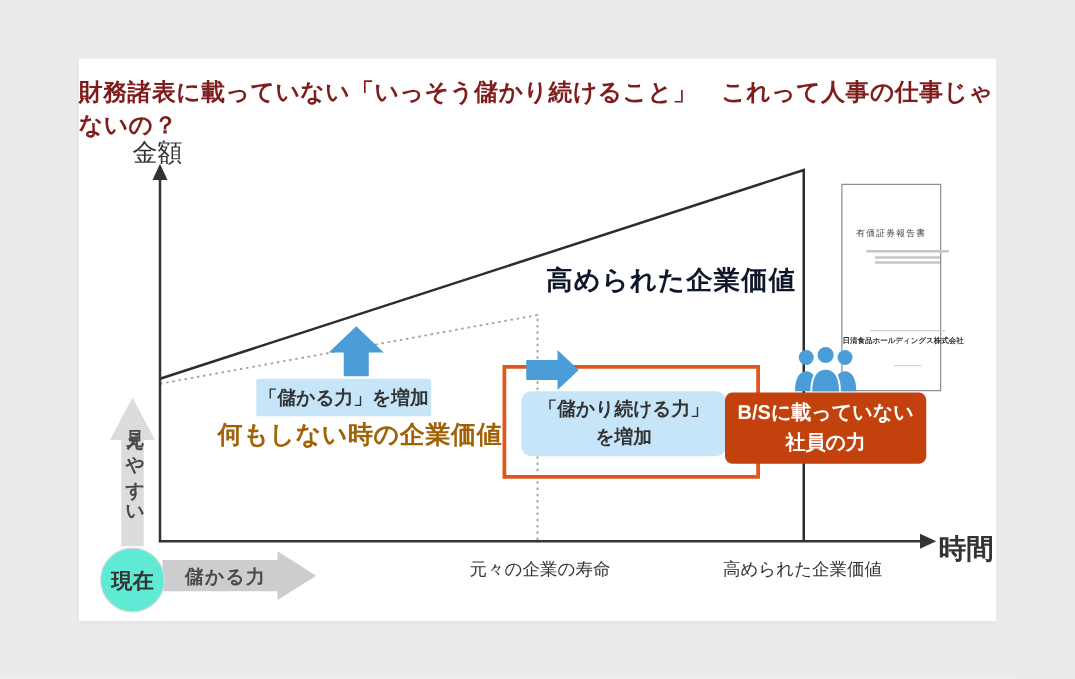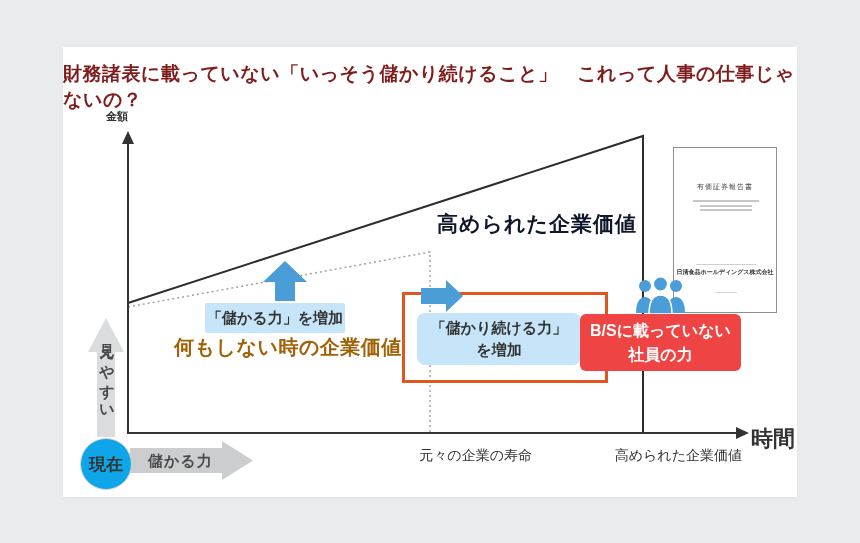--- a/index.html
+++ b/index.html
@@ -26,21 +26,21 @@
     text-align:left;
     font-size:19px; font-weight:bold; color:#7f1d1d;
     letter-spacing:0.5px;
     z-index:4;
   }
 
   svg.layer { left:0; top:0; width:860px; height:543px; }
   #base-svg { z-index:1; }
   #overlay-svg { z-index:5; }
 
-  .y-axis-label { left:106px; top:109px; font-size:11px; font-weight:bold; z-index:4; }
+  .y-axis-label { left:106px; top:109px; font-size:20px; font-weight:normal; z-index:4; }
   .x-axis-label { left:751px; top:424px; font-size:22px; font-weight:bold; z-index:4; }
 
   .enhanced-value {
     left:437px; top:210px;
     font-size:21px; font-weight:bold; color:#0f172a;
     letter-spacing:1px;
     z-index:4;
   }
   .no-action-value {
     left:174px; top:334px;
@@ -69,58 +69,58 @@
     flex-direction:column;
   }
   .orange-frame {
     left:402px; top:292px; width:206px; height:91px;
     border:3px solid #e0561e;
     z-index:3;
     background:transparent;
   }
   .bs-box {
     left:580px; top:314px; width:161px; height:57px;
-    background:#ef4444;
+    background:#c2410c;
     border-radius:6px;
     color:#fff;
     font-size:16px; font-weight:bold; line-height:24px;
     display:flex; flex-direction:column; align-items:center; justify-content:center;
     text-align:center;
     z-index:6;
   }
 
-  .tick-label { top:447px; width:200px; text-align:right; font-size:14px; color:#333; z-index:4; }
+  .tick-label { top:447px; width:200px; text-align:center; font-size:14px; color:#333; z-index:4; }
   .tick-original { left:332px; }
   .tick-extended { left:542px; }
 
   .easy-see {
     left:97px; top:331px; height:102px;
     writing-mode:vertical-rl;
     font-size:15px; font-weight:bold; color:#4a4a4a;
     letter-spacing:3px;
     z-index:2;
   }
   .hard-see {
     left:148px; top:452px;
     font-size:15px; font-weight:bold; color:#4a4a4a;
     letter-spacing:1px;
     z-index:2;
   }
   .now-circle {
     left:80px; top:438px; width:52px; height:52px;
-    background:#0ea5e9;
+    background:#5eead4;
     border:1px solid #d8d8d8;
     border-radius:50%;
     display:flex; align-items:center; justify-content:center;
     font-size:17px; font-weight:bold; color:#333;
     z-index:2;
   }
 
   .doc {
-    left:673px; top:147px; width:104px; height:166px;
+    left:673px; top:147px; width:80px; height:166px;
     background:#fff;
     border:1px solid #8f8f8f;
     z-index:2;
   }
   .doc-title {
     position:absolute; left:0; top:34px; width:100%;
     text-align:center;
     font-size:7px; color:#444; letter-spacing:1px;
     font-family:"Liberation Serif","DejaVu Serif",serif;
   }

